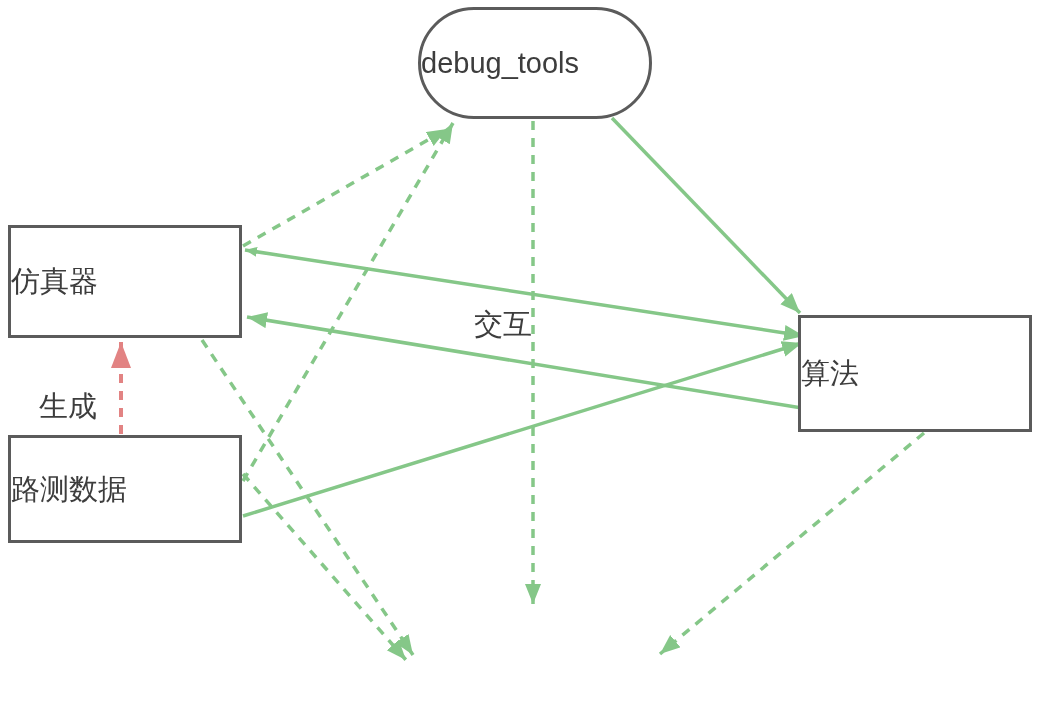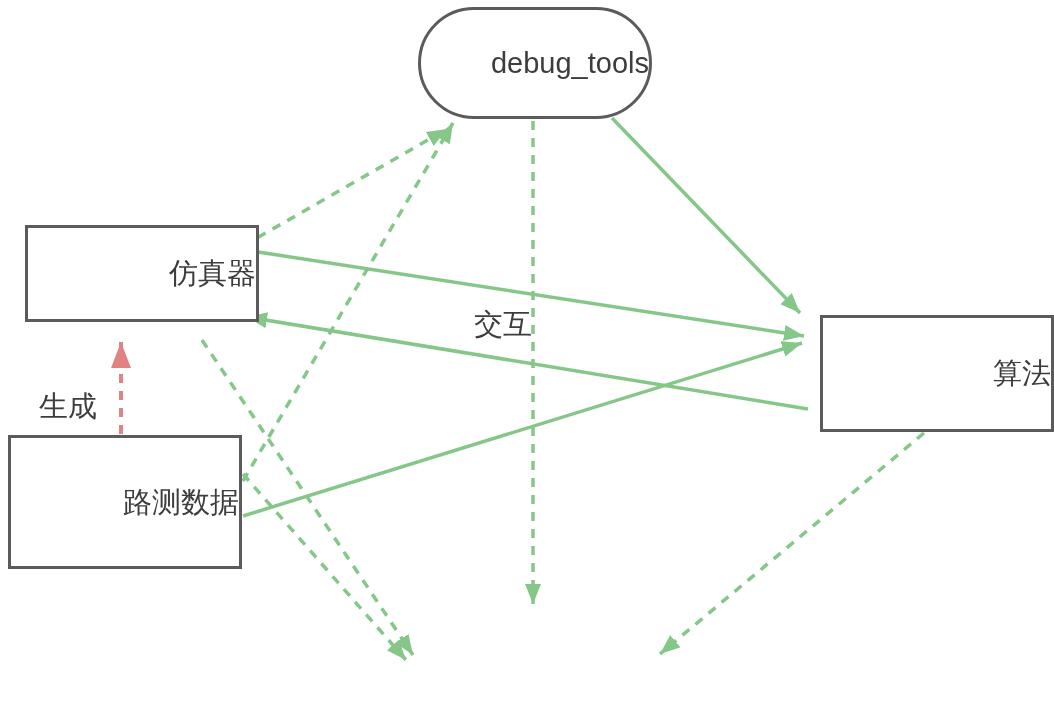--- a/index.html
+++ b/index.html
@@ -21,32 +21,32 @@
     top: 0;
     z-index: 1;
   }
   .node {
     position: absolute;
     box-sizing: border-box;
     background: #ffffff;
     border: 3px solid #5b5b5b;
     display: flex;
     align-items: center;
-    justify-content: flex-end;
+    justify-content: flex-start;
     z-index: 2;
     color: #3d3d3d;
     font-size: 29px;
     line-height: 1;
     white-space: nowrap;
   }
   .node.stadium { border-radius: 58px; }
   #n-debug { left: 418px; top: 7px;   width: 234px; height: 112px; }
-  #n-sim   { left: 25px;   top: 225px; width: 234px; height: 97px; padding-left: 48px; }
-  #n-road  { left: 8px;   top: 435px; width: 234px; height: 134px; }
-  #n-algo  { left: 820px; top: 315px; width: 234px; height: 117px; }
+  #n-sim   { left: 8px;   top: 225px; width: 234px; height: 113px; }
+  #n-road  { left: 8px;   top: 435px; width: 234px; height: 108px; }
+  #n-algo  { left: 798px; top: 315px; width: 234px; height: 117px; }
   #n-rviz  { left: 418px; top: 607px; width: 234px; height: 115px; }
   .edge-label {
     position: absolute;
     z-index: 3;
     color: #3d3d3d;
     font-size: 29px;
     line-height: 1;
     transform: translate(-50%, -50%);
     white-space: nowrap;
   }

